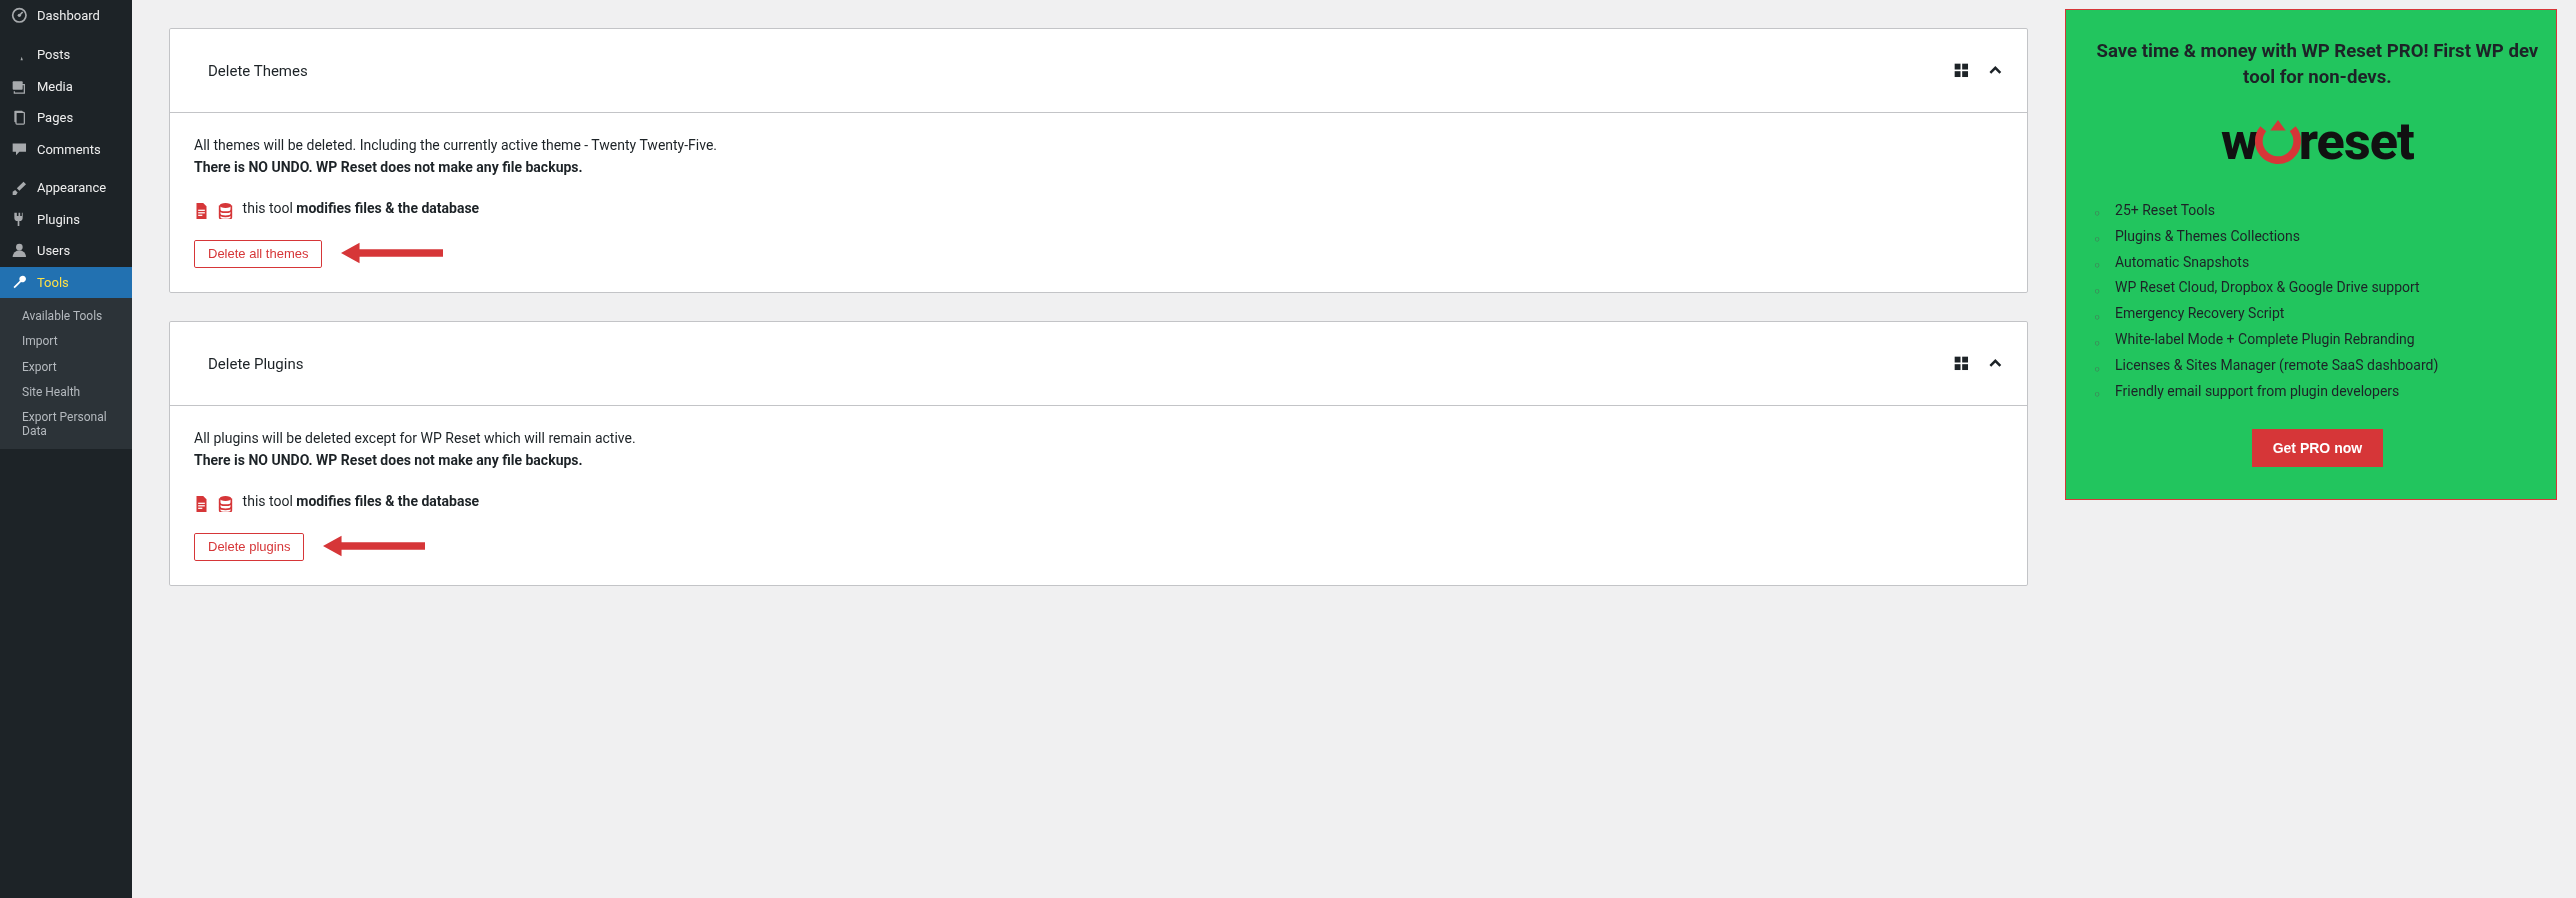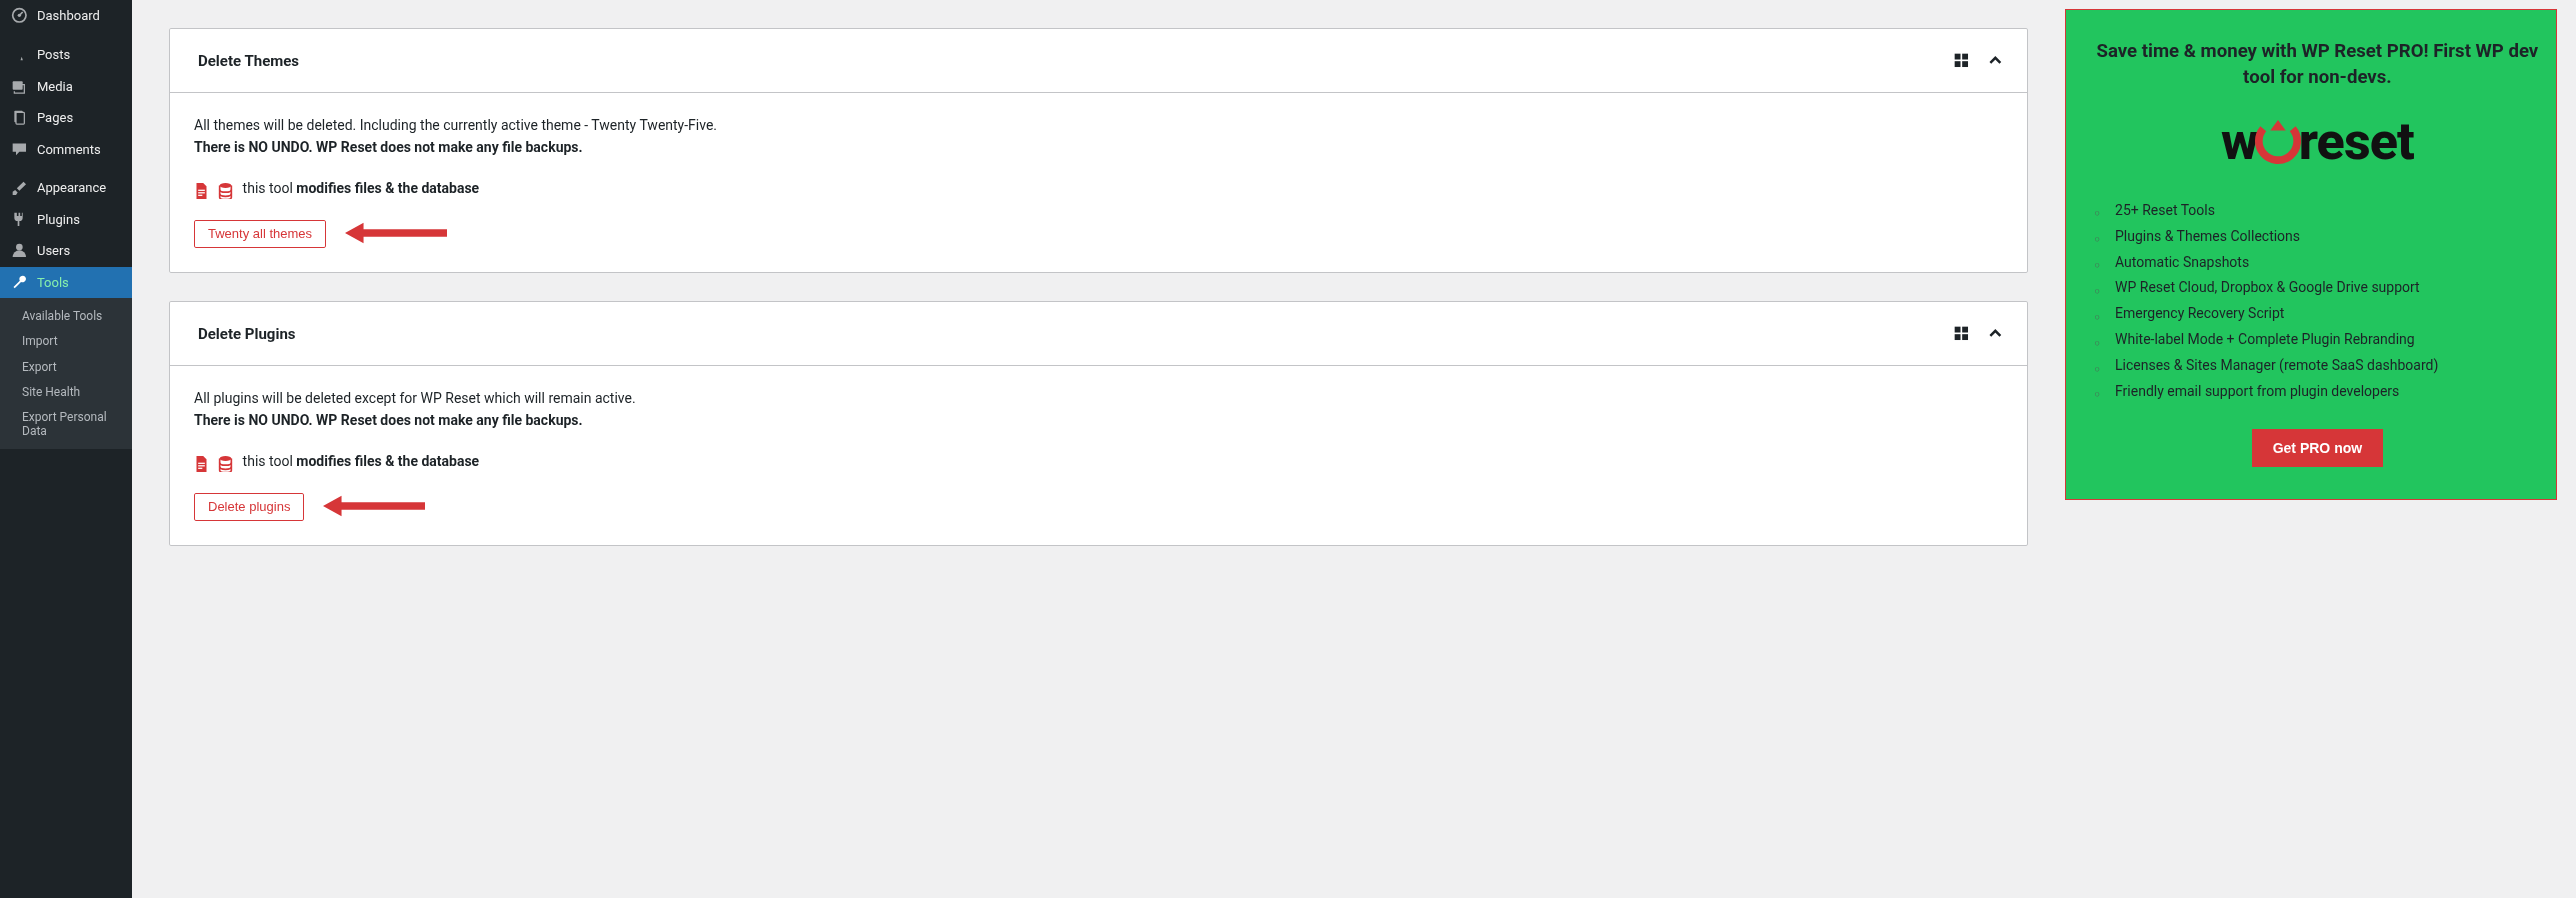--- a/index.html
+++ b/index.html
@@ -1,31 +1,31 @@
 <!DOCTYPE html>
 <html style="font-size:15px"><head>
 <meta charset="utf-8">
 <style>
   html,body{margin:0;padding:0;font-family:-apple-system,BlinkMacSystemFont,"Segoe UI",Roboto,sans-serif;background:#f0f0f1;color:#1d2327;}
   .layout{display:flex;min-height:100vh;}
   .sidebar{width:132px;background:#1d2327;color:#fff;flex-shrink:0;}
   .menu{list-style:none;margin:0;padding:0;}
   .menu li{display:flex;align-items:center;padding:7.4px 11px;color:#eee;font-size:13px;gap:9.3px;position:relative;}
-  .menu li.active{background:#2271b1;color:#86efac;text-align:center;}
+  .menu li.active{background:#2271b1;color:#fde047;text-align:center;}
   .menu li.active::after{
     content:"";position:absolute;right:-7.4px;top:50%;transform:translateY(-50%);
     width:0;height:0;border-top:7.4px solid transparent;border-bottom:7.4px solid transparent;border-right:7.4px solid #f0f0f1;
   }
   .submenu{list-style:none;margin:0;padding:5.6px 0 5.6px 11px;background:#2c3338;}
   .submenu li{padding:5.6px 11px;color:#b4b9be;font-size:12px;}
   .main{flex:1;padding:0 37px 37px 37px;}
   .promo-col{width:492px;flex-shrink:0;padding:9.3px 18.6px 0 0;}
   .card{background:#fff;border:0.9px solid #c3c4c7;border-radius:1.9px;margin-top:28px;}
   .card-head{display:flex;align-items:center;justify-content:space-between;padding:18.6px 24px;border-bottom:0.9px solid #c3c4c7;}
-  .card-head h2{margin:4px;font-size:15px;font-weight:700;}
+  .card-head h2{margin:14px;font-size:15px;font-weight:400;}
   .head-icons{display:flex;gap:16.7px;align-items:center;color:#1d2327;}
   .card-body{padding:20.4px 24px 24px 24px;font-size:14px;line-height:1.6;}
   .bold{font-weight:700;}
   .toolline{display:flex;align-items:flex-end;gap:9.3px;margin:18.6px 0 20.4px 0;}
   .red-icon{color:#d63638;}
   .outline-btn{display:inline-block;border:0.9px solid #d63638;color:#d63638;background:#fff;padding:5.6px 13px;font-size:13px;border-radius:1.9px;cursor:pointer;}
   .arrow-wrap{position:relative;}
   .arrow{position:absolute;left:100%;top:50%;transform:translateY(-50%);margin-left:18.6px;}
   .promo{border:1.9px solid #d63638;background:#22c55e;padding:28px 16px 32px 28px;}
   .promo h3{margin:0 0 20.4px 0;text-align:center;font-size:18.6px;font-weight:700;line-height:1.4;}
@@ -172,21 +172,21 @@
                 <path d="M1 3v5c0 1.6 3.1 3 7 3s7-1.4 7-3V3" fill="none" stroke="#d63638" stroke-width="2"></path>
                 <path d="M1 8v5c0 1.6 3.1 3 7 3s7-1.4 7-3V8" fill="none" stroke="#d63638" stroke-width="2"></path>
                 <path d="M1 13v4c0 1.6 3.1 3 7 3s7-1.4 7-3v-4" fill="none" stroke="#d63638" stroke-width="2"></path>
               </svg>
           </span>
           <span>
             <span>this tool </span><span class="bold">modifies files &amp; the database</span>
           </span>
         </div>
         <span class="arrow-wrap">
-          <button class="outline-btn">Twenty all themes</button>
+          <button class="outline-btn">Delete all themes</button>
           <span class="arrow">
             <svg width="102" height="28" viewBox="0 0 110 30">
                 <path d="M110 11 L20 11 L20 4 L0 15 L20 26 L20 19 L110 19 Z" fill="#d63638"></path>
               </svg>
           </span>
         </span>
       </div>
     </section>
 
     <section class="card">

